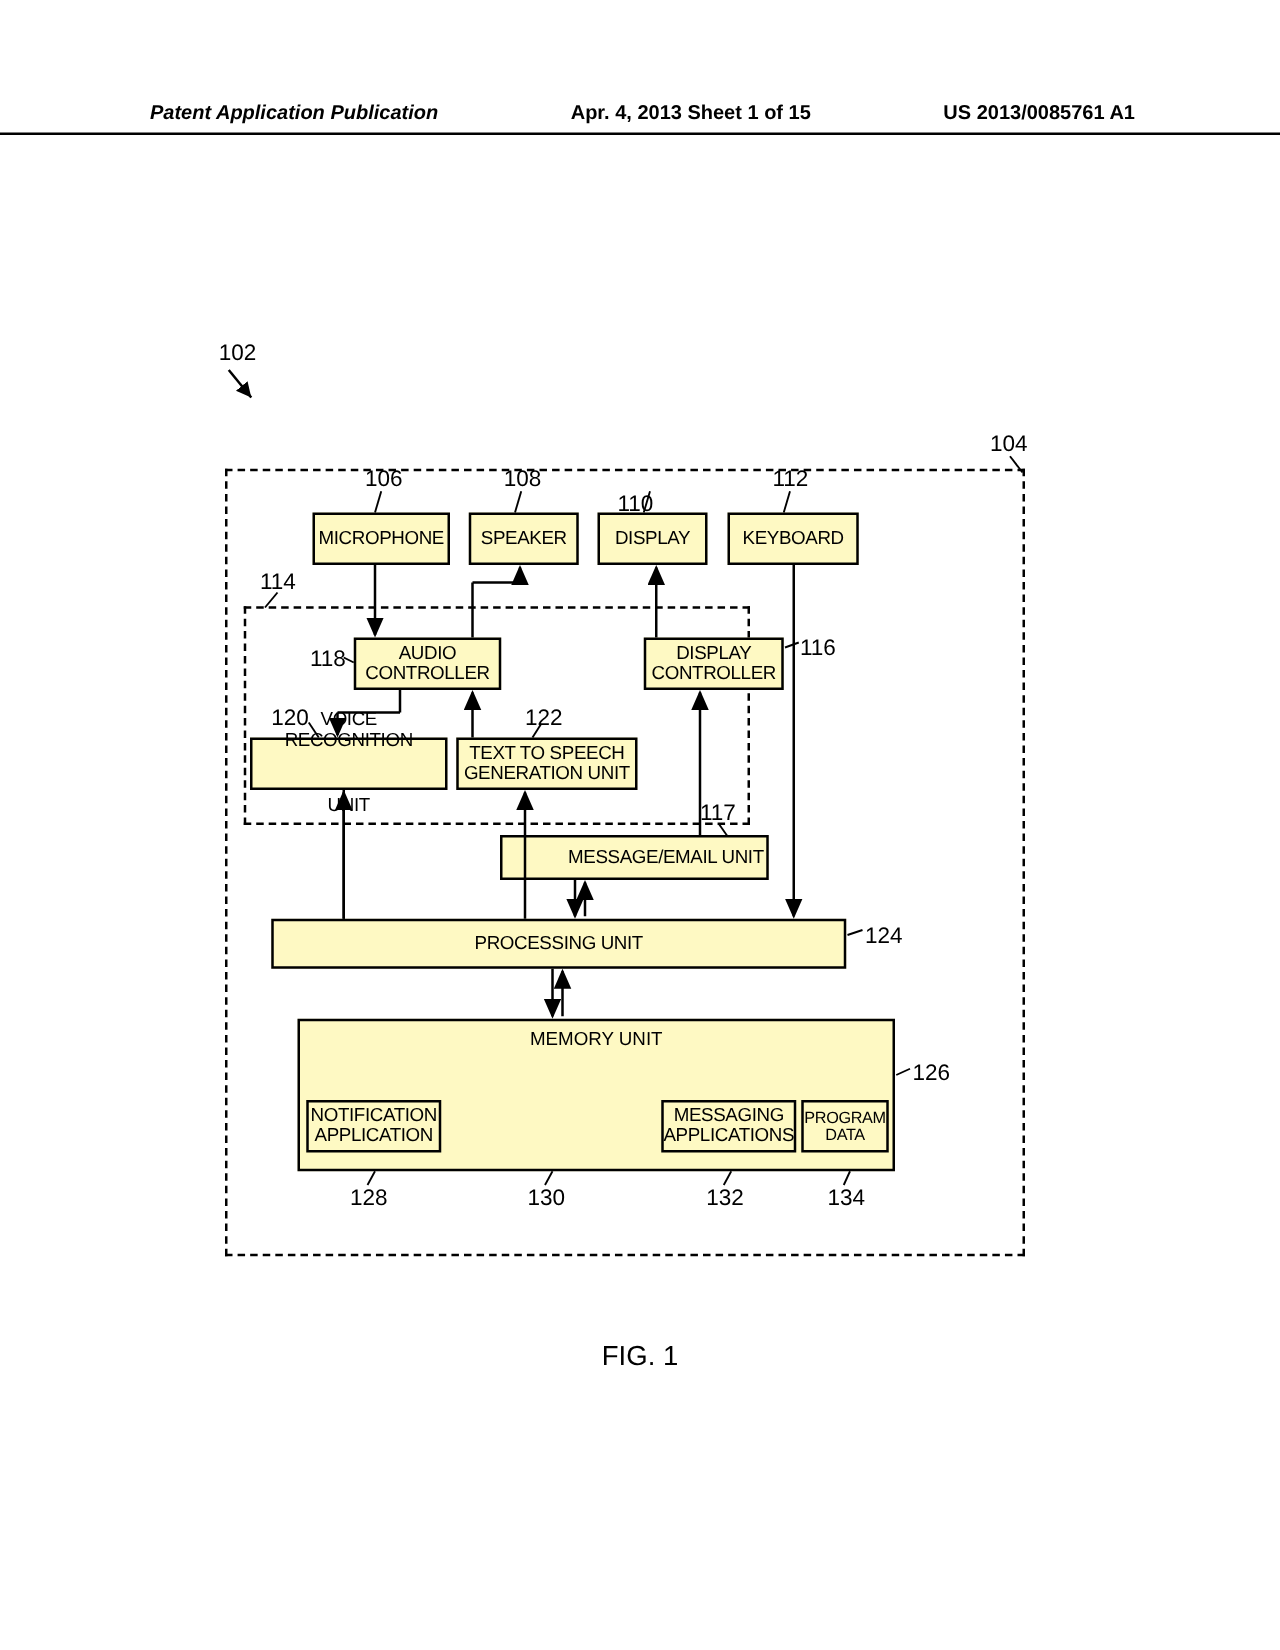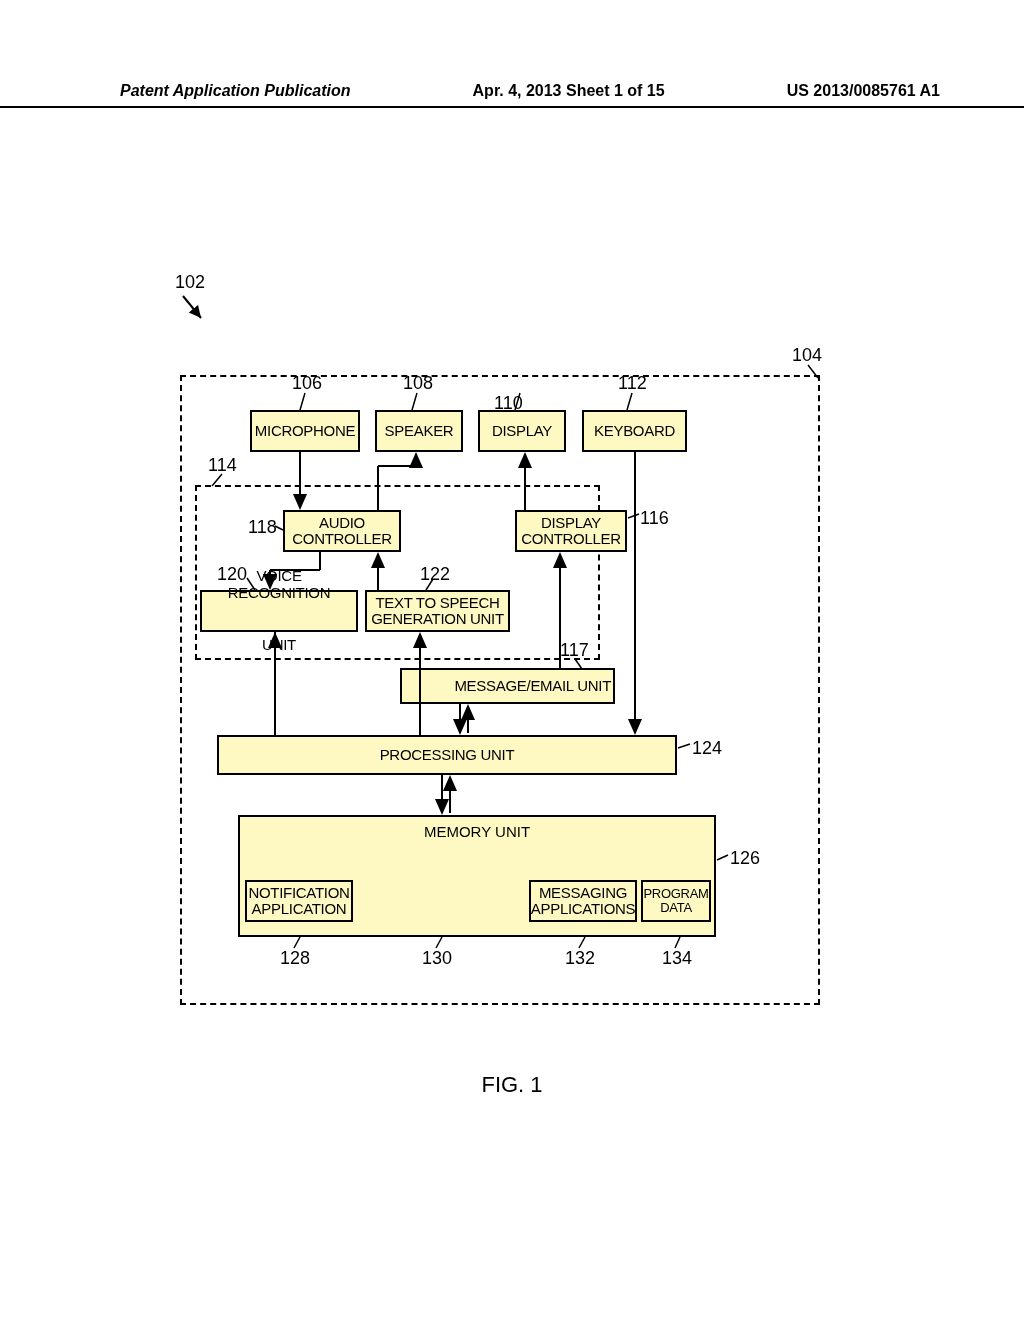--- a/index.html
+++ b/index.html
@@ -13,21 +13,21 @@
   .page {
     position: relative;
     width: 1024px;
     height: 1320px;
   }
   .header {
     position: absolute;
     top: 82px;
     left: 0;
     width: 1024px;
-    padding: 0 84px 6px 120px;
+    padding: 0 116px 6px 120px;
     border-bottom: 2px solid #000;
     display: flex;
     justify-content: space-between;
     font-size: 16px;
     font-weight: bold;
     font-style: italic;
   }
   .header .center { font-style: normal; font-weight: bold; }
   .header .right { font-style: normal; font-weight: bold; }
 

